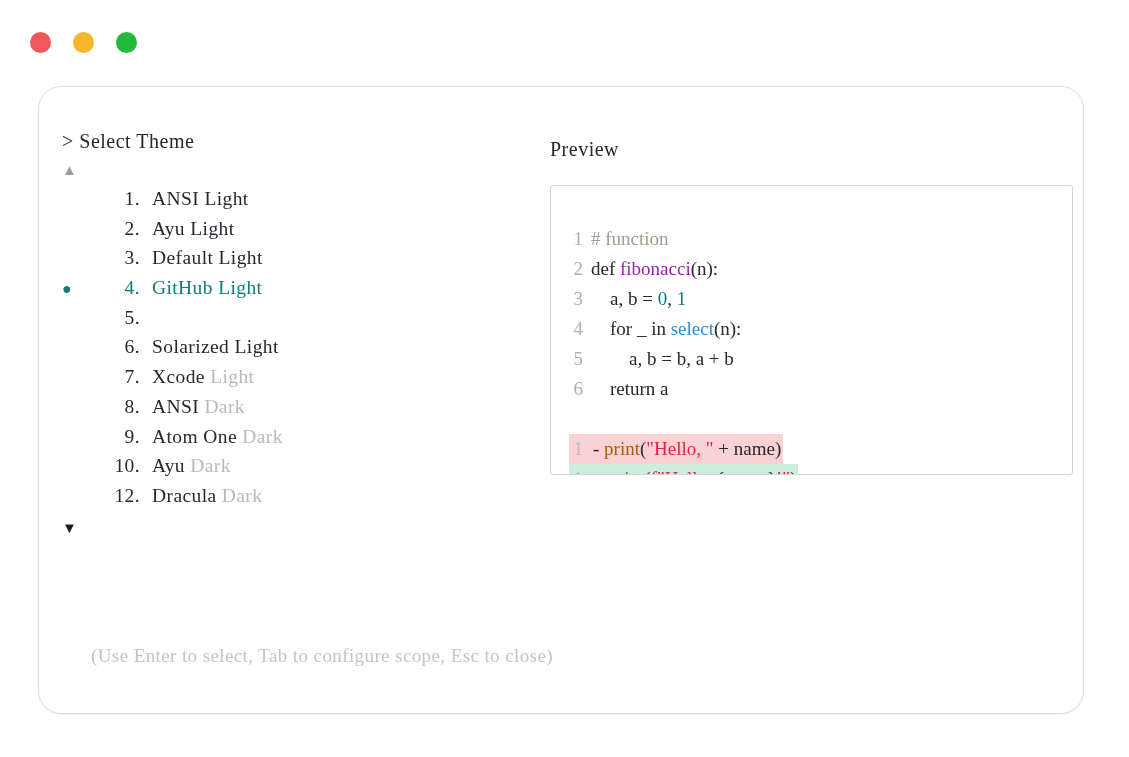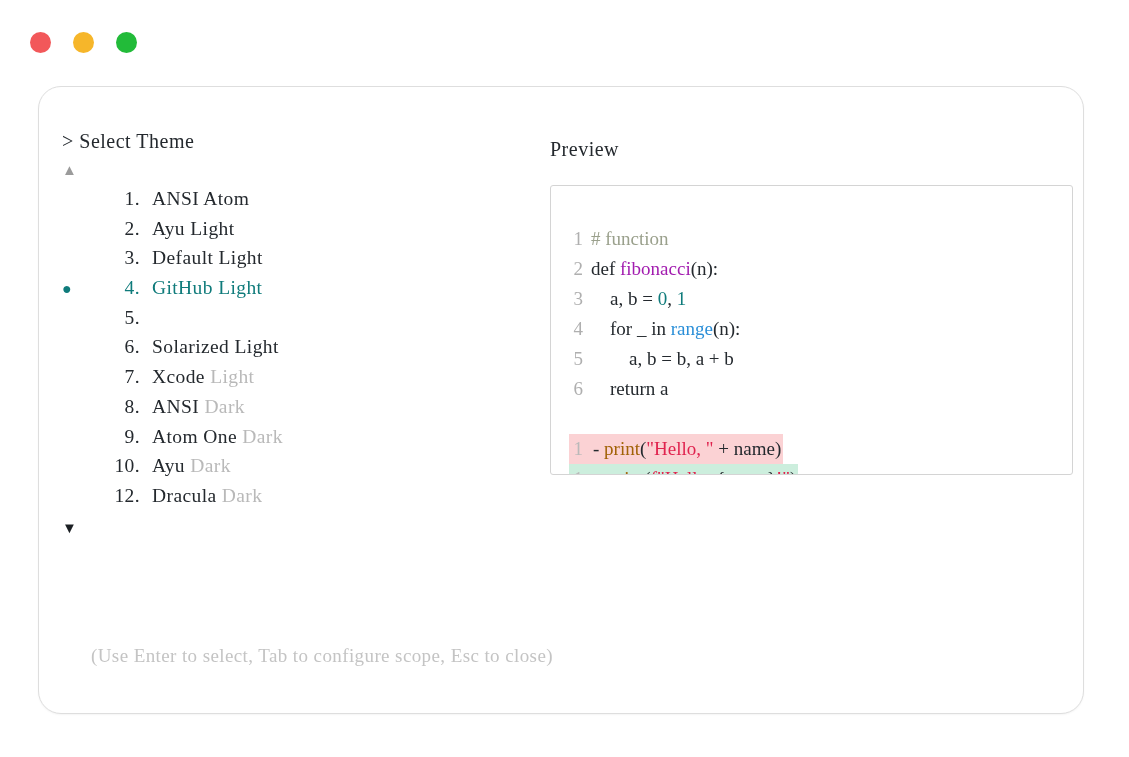--- a/index.html
+++ b/index.html
@@ -216,21 +216,21 @@
 
     <div class="prompt-header">&gt; Select Theme</div>
 
     <div class="scroll-arrow up">▲</div>
 
     <div class="theme-list">
 
       <div class="theme-row">
         <span class="bullet-cell"></span>
         <span class="num-cell">1.</span>
-        <span class="name-cell">ANSI Atom</span>
+        <span class="name-cell">ANSI Light</span>
       </div>
 
       <div class="theme-row">
         <span class="bullet-cell"></span>
         <span class="num-cell">2.</span>
         <span class="name-cell">Ayu Light</span>
       </div>
 
       <div class="theme-row">
         <span class="bullet-cell"></span>
@@ -311,21 +311,21 @@
         <span class="code-text"><span class="tok-keyword">def </span><span class="tok-func">fibonacci</span><span class="tok-plain">(n):</span></span>
       </div>
 
       <div class="code-line">
         <span class="gutter">3</span>
         <span class="code-text"><span class="tok-plain">    a, b = </span><span class="tok-number">0</span><span class="tok-plain">, </span><span class="tok-number">1</span></span>
       </div>
 
       <div class="code-line">
         <span class="gutter">4</span>
-        <span class="code-text"><span class="tok-plain">    for _ in </span><span class="tok-builtin">range</span><span class="tok-plain">(n):</span></span>
+        <span class="code-text"><span class="tok-plain">    for _ in </span><span class="tok-builtin">select</span><span class="tok-plain">(n):</span></span>
       </div>
 
       <div class="code-line">
         <span class="gutter">5</span>
         <span class="code-text tok-plain">        a, b = b, a + b</span>
       </div>
 
       <div class="code-line">
         <span class="gutter">6</span>
         <span class="code-text tok-plain">    return a</span>

